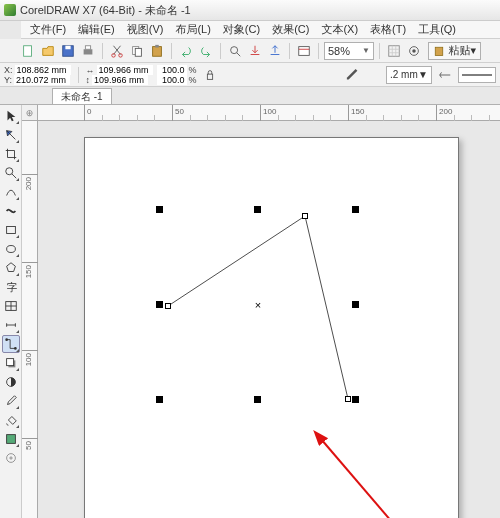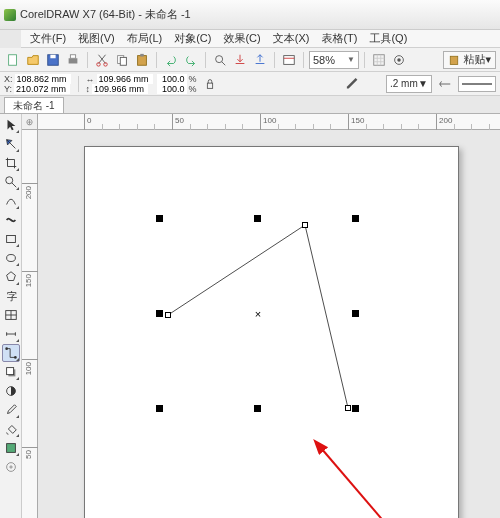--- a/index.html
+++ b/index.html
@@ -1,42 +1,42 @@
 <!DOCTYPE html>
 <html><head>
 <meta charset="utf-8">
 <style>
   * { box-sizing: border-box; margin: 0; padding: 0; }
   body { font-family: "Microsoft YaHei", Tahoma, sans-serif; font-size: 11px; background: #e8e8e8; width: 500px; height: 518px; overflow: hidden; color: #333; }
   
-  .titlebar { height: 30px; background: linear-gradient(#fbfbfb,#e6e6e6); display: flex; align-items: center; padding: 0 4px; border-bottom: 1px solid #ccc; }
+  .titlebar { height: 21px; background: linear-gradient(#fbfbfb,#e6e6e6); display: flex; align-items: center; padding: 0 4px; border-bottom: 1px solid #ccc; }
   .titlebar .appicon { width: 12px; height: 12px; background: linear-gradient(135deg,#8bc34a,#2f7d32); border-radius: 2px; margin-right: 4px; }
   .titlebar span { font-size: 11px; color: #333; }
   
   .menubar { height: 18px; background: #f7f7f7; display: flex; align-items: center; padding: 0 4px; gap: 2px; border-bottom: 1px solid #d0d0d0; margin-left: 21px; }
   .menubar .mi { padding: 1px 5px; font-size: 11px; cursor: default; }
   
-  .toolbar { height: 24px; background: #f2f2f2; display: flex; align-items: center; padding: 0 4px; gap: 2px; border-bottom: 1px solid #d0d0d0; }
+  .toolbar { height: 24px; background: #f2f2f2; display: flex; align-items: center; padding: 0 19px; gap: 2px; border-bottom: 1px solid #d0d0d0; }
   .tbtn { width: 18px; height: 18px; display: flex; align-items: center; justify-content: center; border: 1px solid transparent; border-radius: 2px; cursor: default; }
   .tbtn svg, .tbtn .gl { width: 14px; height: 14px; }
   .sep { width: 1px; height: 16px; background: #ccc; margin: 0 3px; }
   .zoomfield { width: 50px; height: 18px; border: 1px solid #b0b0b0; background: #fff; font-size: 11px; padding: 0 3px; display: flex; align-items: center; justify-content: space-between; }
   .zoomfield .dd { font-size: 8px; color: #666; }
   .pastebtn { height: 18px; border: 1px solid #b0b0b0; background: #f8f8f8; display: flex; align-items: center; padding: 0 4px; gap: 3px; font-size: 11px; }
   
   .propbar { height: 24px; background: #f2f2f2; display: flex; align-items: center; padding: 0 4px; gap: 4px; border-bottom: 1px solid #d0d0d0; font-size: 10px; }
   .coordblock { display: flex; flex-direction: column; line-height: 10px; font-size: 9px; color: #444; }
   .coordblock .row { display: flex; gap: 2px; }
   .pf { width: 56px; height: 10px; background: #fff; border: none; font-size: 9px; padding: 0 2px; }
   .pct { width: 30px; text-align: right; }
   .strokefield { width: 46px; height: 18px; border: 1px solid #b0b0b0; background: #fff; font-size: 10px; padding: 0 3px; display: flex; align-items: center; justify-content: space-between; margin-left: 20px; }
   .noneline { width: 38px; height: 16px; border: 1px solid #b0b0b0; background: #fff; display: flex; align-items: center; justify-content: center; }
   
   .tabbar { height: 18px; background: #e8e8e8; display: flex; align-items: flex-end; padding: 0 4px; border-bottom: 1px solid #b0b0b0; }
-  .tab { height: 16px; background: #fff; border: 1px solid #b0b0b0; border-bottom: none; padding: 0 8px; font-size: 10px; display: flex; align-items: center; }
+  .tab { height: 16px; background: #fff; border: 1px solid #b0b0b0; border-bottom: none; padding: 0 8px; font-size: 10px; display: flex; align-items: center; margin-left: 48px; }
   
   .workrow { display: flex; height: 415px; }
   .toolbox { width: 22px; background: #f2f2f2; border-right: 1px solid #ccc; display: flex; flex-direction: column; align-items: center; padding-top: 2px; gap: 1px; }
   .tool { width: 18px; height: 18px; display: flex; align-items: center; justify-content: center; border: 1px solid transparent; border-radius: 2px; cursor: default; position: relative; }
   .tool.sel { background: #d0e0f5; border-color: #88a; }
   .tool .fly { position: absolute; right: 0; bottom: 0; width: 0; height: 0; border-left: 3px solid transparent; border-bottom: 3px solid #555; }
   
   .canvaswrap { flex: 1; position: relative; background: #e8e8e8; overflow: hidden; }
   .ruler-h { position: absolute; top: 0; left: 16px; right: 0; height: 16px; background: #f8f8f8; border-bottom: 1px solid #aaa; font-size: 8px; color: #666; }
   .ruler-h .tick { position: absolute; top: 0; height: 16px; border-left: 1px solid #999; }
@@ -59,20 +59,21 @@
 </head>
 <body>
 
 <div class="titlebar">
   <div class="appicon"></div>
   <span>CorelDRAW X7 (64-Bit) - 未命名 -1</span>
 </div>
 
 <div class="menubar">
   <div class="mi">文件(F)</div>
+  <div class="mi">编辑(E)</div>
   <div class="mi">视图(V)</div>
   <div class="mi">布局(L)</div>
   <div class="mi">对象(C)</div>
   <div class="mi">效果(C)</div>
   <div class="mi">文本(X)</div>
   <div class="mi">表格(T)</div>
   <div class="mi">工具(Q)</div>
 </div>
 
 <div class="toolbar">

